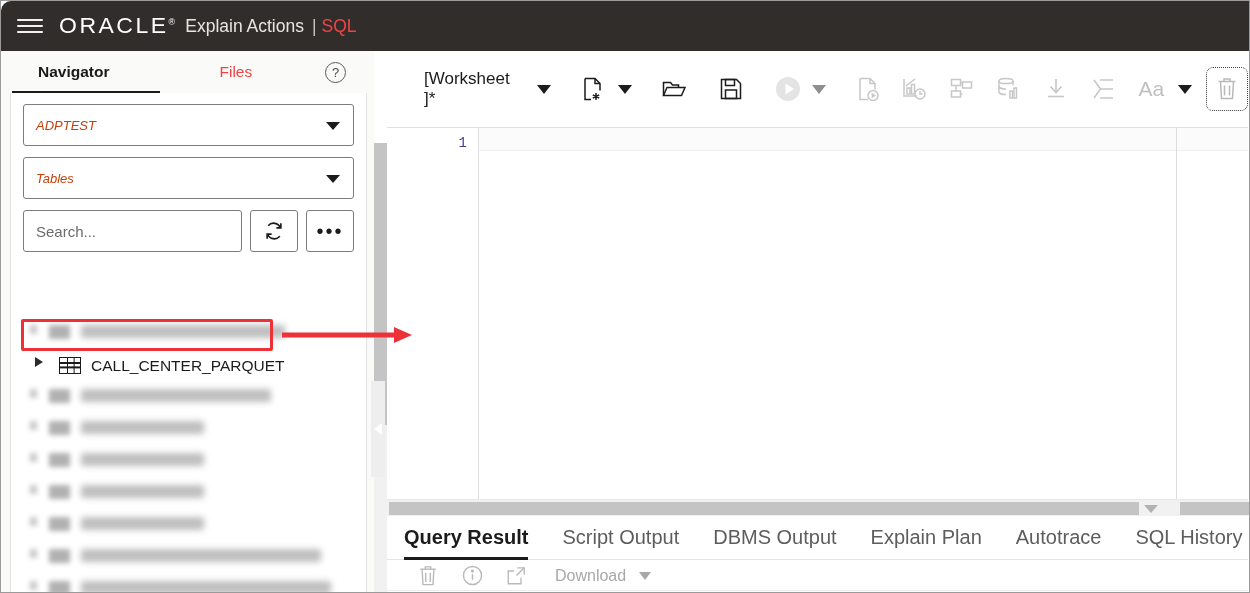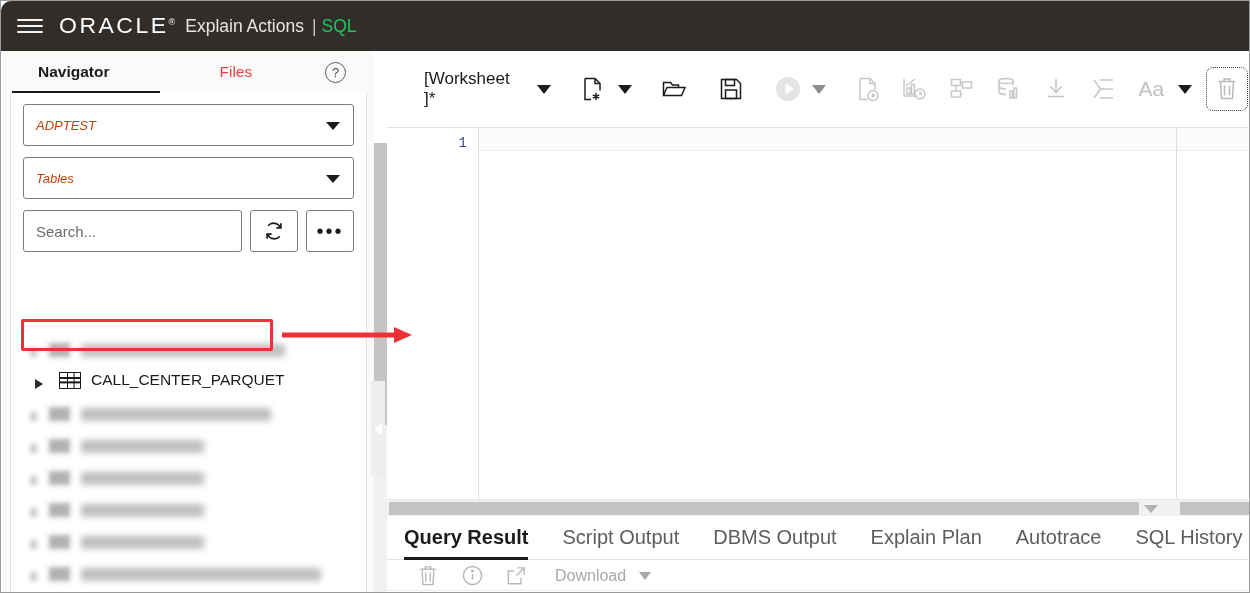--- a/index.html
+++ b/index.html
@@ -36,21 +36,21 @@
     font-family: "Liberation Sans", sans-serif;
     font-size: 23px; font-weight: 400; letter-spacing: 2.5px;
     color: #ffffff; position: relative; margin-right: 3px;
     transform: scaleY(0.92);
   }
   .oracle-logo sup { font-size: 9px; vertical-align: super; letter-spacing: 0; }
   .hdr-title {
     color: #e8e6e3; font-size: 17.5px; font-weight: 400; margin-left: 7px;
   }
   .hdr-sep { color: #c8c5c2; font-size: 17.5px; margin: 0 5px 0 8px; }
-  .hdr-sql { color: #22c55e; font-size: 17.5px; font-weight: 400; }
+  .hdr-sql { color: #ef4444; font-size: 17.5px; font-weight: 400; }
 
   
   .nav-panel {
     position: absolute; left: 1px; top: 50px;
     width: 372px; height: 542px;
     background: #fafaf9;
   }
   .nav-tabs {
     position: relative; height: 42px;
     display: flex; align-items: center;
@@ -110,21 +110,21 @@
   .sq-btn {
     width: 48px; height: 42px; border: 1px solid #7c7c7c; border-radius: 3px;
     background: #fff; display: flex; align-items: center; justify-content: center;
     cursor: pointer;
   }
   .dots { letter-spacing: 2px; font-size: 20px; color: #1b1b1b; line-height: 0.6; }
 
   
   .tree { position: absolute; left: 12px; top: 232px; right: 12px; bottom: 16px; }
   .tree-row {
-    height: 32px; display: flex; align-items: flex-end; position: relative;
+    height: 32px; display: flex; align-items: flex-start; position: relative;
   }
   .tw {
     width: 20px; display: flex; align-items: center; justify-content: center;
     flex: 0 0 20px;
   }
   .tw .arrow {
     width: 0; height: 0;
     border-top: 5.5px solid transparent; border-bottom: 5.5px solid transparent;
     border-left: 8px solid #2b2b2b;
   }

